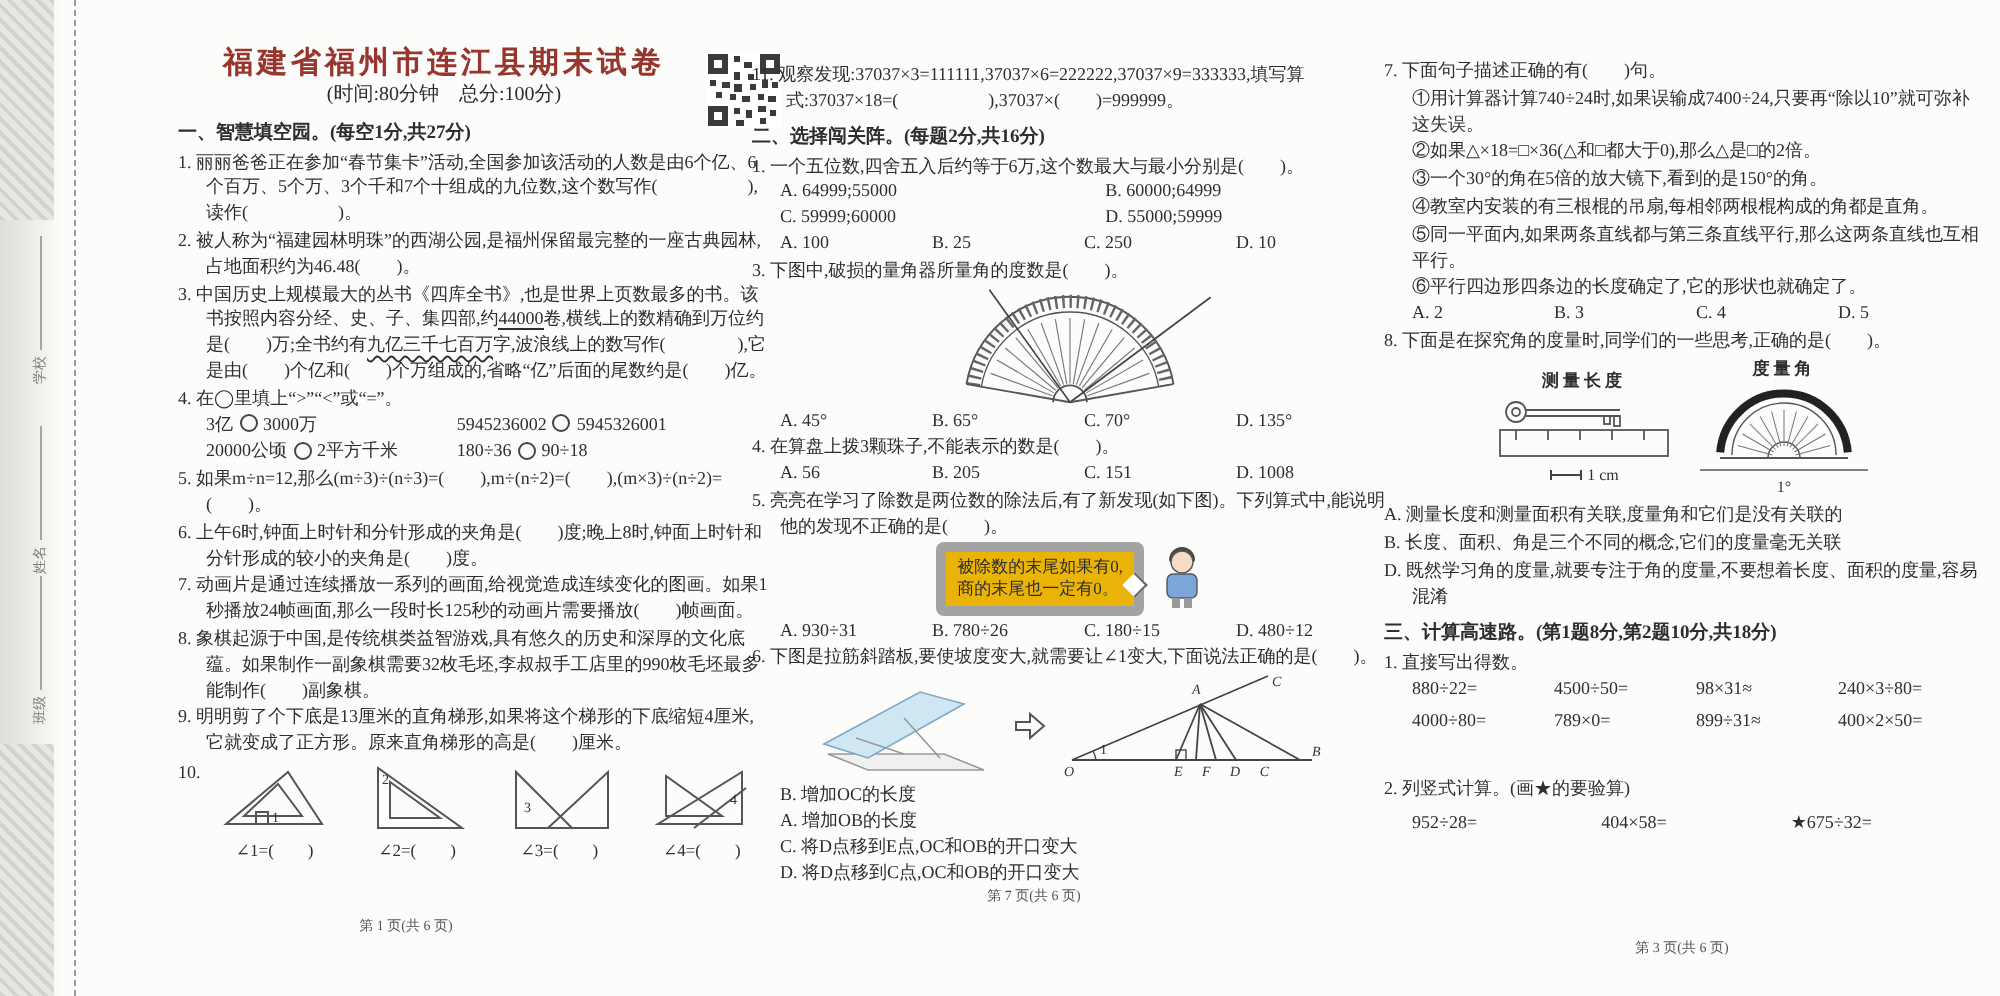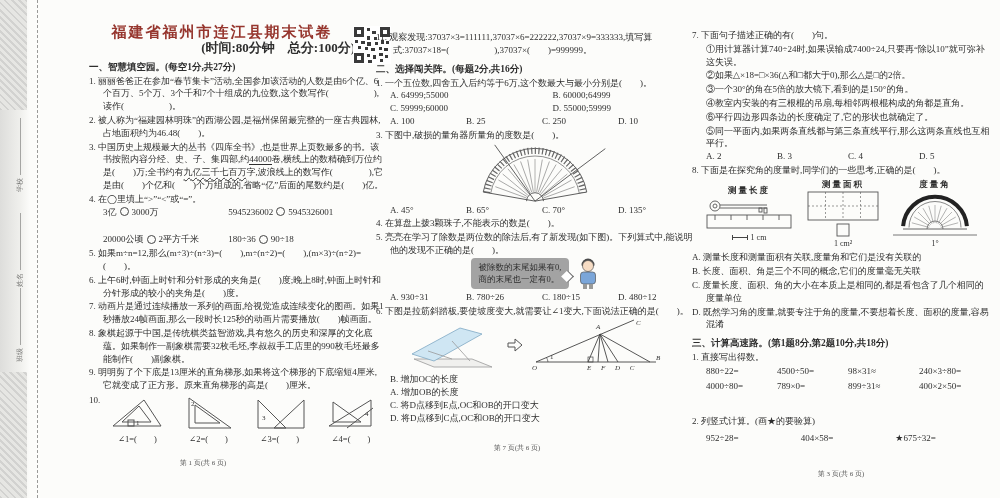--- a/index.html
+++ b/index.html
@@ -17,38 +17,38 @@
   .seal-item { position: absolute; display: flex; align-items: center; gap: 3px;
           width: 74px; font-size: 7px; color: #7c7c7a;
           transform: rotate(-90deg); transform-origin: center; }
   .seal-item .ln { flex: 1; border-bottom: 1px solid #a5a5a3; height: 1px; }
   .col { position: absolute; font-size: 9px; line-height: 12.8px; }
   .col1 { left: 55px; top: 26px; width: 296px; margin-left: 34px; }
   .col2 { left: 358px; top: 30px; width: 318px; margin-left: 18px; }
   .col3 { left: 692px; top: 28px; width: 298px; }
   h1.title { font-size: 15px; font-weight: bold; text-align: center;
           letter-spacing: 2px; color: #96362e; margin: 0 30px 3px 0; }
-  .subtitle { text-align: right; font-size: 13px; font-weight: bold; margin-right: 30px; }
+  .subtitle { text-align: center; font-size: 10px; font-weight: normal; margin-right: 30px; }
   .sec { font-size: 9.5px; font-weight: bold; margin-top: 5px; line-height: 14px; }
   p.q { padding-left: 14px; text-indent: -14px; margin-top: 1px; }
   .uline { border-bottom: 1px solid #2e2e2e; }
   .wavy { text-decoration: underline wavy 1px #2e2e2e; text-underline-offset: 2px; }
-  .q4grid { display: grid; grid-template-columns: 1fr 1.25fr; padding-left: 14px; row-gap: 15px; }
+  .q4grid { display: grid; grid-template-columns: 1fr 1.25fr; padding-left: 14px; row-gap: 1px; }
   .cmpcell { display: flex; align-items: center; gap: 3px; }
   .cmp { width: 9px; height: 9px; border: 1px solid #444; border-radius: 50%; flex: none; }
   .opts4 { display: grid; grid-template-columns: repeat(4, 1fr); padding-left: 14px; }
   .opts2 { display: grid; grid-template-columns: 1.15fr 1fr; padding-left: 14px; }
   .optline { padding-left: 14px; }
   .q10row { display: flex; align-items: flex-end; gap: 3px; margin-top: 2px; }
   .tfig { display: flex; flex-direction: column; align-items: center; flex: 1; }
   .tfig .ans { font-size: 8.5px; margin-top: 1px; }
   .figrow { display: flex; justify-content: center; align-items: center; gap: 8px; margin: 1px 0; }
   svg { display: block; }
-  .bubble { border: 2px solid #a3a3a3; border-radius: 4px; padding: 2px 6px;
-          font-size: 8.5px; line-height: 11.5px; position: relative; background: #a3a3a3; }
+  .bubble { border: 5px solid #a3a3a3; border-radius: 4px; padding: 2px 6px;
+          font-size: 8.5px; line-height: 11.5px; position: relative; background: #eab308; }
   .bubble::after { content: ""; position: absolute; right: -5px; top: 12px; width: 8px; height: 8px;
           background: #fff; border-right: 1px solid #666; border-top: 1px solid #666;
           transform: rotate(45deg); }
   .calc4 { display: grid; grid-template-columns: repeat(4, 1fr); padding-left: 14px; line-height: 15.5px; }
   .calc3 { display: grid; grid-template-columns: repeat(3, 1fr); padding-left: 14px; margin-top: 4px; }
   .fig8 { display: flex; flex-direction: column; align-items: center; }
   .fig8 .cap { font-size: 8.5px; font-weight: bold; letter-spacing: 2px; }
   .fig8 .unit { font-size: 8px; margin-top: 1px; }
   .seg { width: 16px; height: 5px; border-left: 1px solid #444; border-right: 1px solid #444;
           background: linear-gradient(#444, #444) center / 100% 1px no-repeat; display: inline-block;
@@ -247,20 +247,26 @@
         </g>
       </svg>
     </div>
     <div class="opts4">
       <span>A. 45°</span>
         <span>B. 65°</span>
       <span>C. 70°</span>
         <span>D. 135°</span>
     </div>
     <p class="q">4. 在算盘上拨3颗珠子,不能表示的数是(　　)。</p>
+    <div class="opts4">
+      <span>A. 56</span>
+        <span>B. 205</span>
+      <span>C. 151</span>
+        <span>D. 1008</span>
+    </div>
     <p class="q">5. 亮亮在学习了除数是两位数的除法后,有了新发现(如下图)。下列算式中,能说明他的发现不正确的是(　　)。</p>
     <div class="figrow">
       <div class="bubble">
         <div>被除数的末尾如果有0,</div>
         <div>商的末尾也一定有0。</div>
       </div>
       <svg width="22" height="32" viewBox="0 0 22 32">
         <path d="M4.5,7 A6.5,6.5 0 0 1 17.5,7 L17,8 L5,8 Z" fill="#4a4a4a"></path>
         <circle cx="11" cy="8" r="5.5" fill="#f6dcc4" stroke="#555" stroke-width="0.7"></circle>
         <rect x="3.5" y="14" width="15" height="12" rx="3" fill="#7ba6d9" stroke="#555" stroke-width="0.7"></rect>
@@ -312,22 +318,22 @@
     <p class="optline">C. 将D点移到E点,OC和OB的开口变大</p>
     <p class="optline">D. 将D点移到C点,OC和OB的开口变大</p>
   </div>
 
   <div class="col col3">
     <p class="q">7. 下面句子描述正确的有(　　)句。</p>
     <p class="q" style="text-indent:0;">①用计算器计算740÷24时,如果误输成7400÷24,只要再“除以10”就可弥补这失误。</p>
     <p class="q" style="text-indent:0;">②如果△×18=□×36(△和□都大于0),那么△是□的2倍。</p>
     <p class="q" style="text-indent:0;">③一个30°的角在5倍的放大镜下,看到的是150°的角。</p>
     <p class="q" style="text-indent:0;">④教室内安装的有三根棍的吊扇,每相邻两根棍构成的角都是直角。</p>
+    <p class="q" style="text-indent:0;">⑤同一平面内,如果两条直线都与第三条直线平行,那么这两条直线也互相平行。</p>
     <p class="q" style="text-indent:0;">⑥平行四边形四条边的长度确定了,它的形状也就确定了。</p>
-    <p class="q" style="text-indent:0;">⑤同一平面内,如果两条直线都与第三条直线平行,那么这两条直线也互相平行。</p>
     <div class="opts4">
       <span>A. 2</span>
         <span>B. 3</span>
       <span>C. 4</span>
         <span>D. 5</span>
     </div>
     <p class="q">8. 下面是在探究角的度量时,同学们的一些思考,正确的是(　　)。</p>
     <div class="figrow" style="gap:14px;">
       <div class="fig8">
         <div class="cap">测量长度</div>
@@ -343,34 +349,20 @@
             <line x1="10" y1="18" x2="10" y2="23"></line>
               <line x1="26" y1="18" x2="26" y2="23"></line>
               <line x1="42" y1="18" x2="42" y2="23"></line>
             <line x1="58" y1="18" x2="58" y2="23"></line>
               <line x1="74" y1="18" x2="74" y2="23"></line>
           </g>
         </svg>
         <div class="unit"><span class="seg"></span><span>1 cm</span></div>
       </div>
       <div class="fig8">
-        <div class="cap">测量面积</div>
-        <svg width="72" height="46" viewBox="0 0 72 46">
-          <g fill="none" stroke="#555" stroke-width="0.9">
-            <rect x="1" y="1" width="70" height="28"></rect>
-            <line x1="18.5" y1="1" x2="18.5" y2="29" stroke-dasharray="2,2" stroke-width="0.6"></line>
-            <line x1="36" y1="1" x2="36" y2="29" stroke-dasharray="2,2" stroke-width="0.6"></line>
-            <line x1="53.5" y1="1" x2="53.5" y2="29" stroke-dasharray="2,2" stroke-width="0.6"></line>
-            <line x1="1" y1="15" x2="71" y2="15" stroke-dasharray="2,2" stroke-width="0.6"></line>
-            <rect x="30" y="33" width="12" height="12"></rect>
-          </g>
-        </svg>
-        <div class="unit">1 cm²</div>
-      </div>
-      <div class="fig8">
         <div class="cap">度量角</div>
         <svg width="84" height="46" viewBox="0 0 84 46">
           <g fill="none" stroke="#222">
             <path d="M10.1,35.2 A32,32 0 0 1 73.9,35.2" stroke-width="4"></path>
             <path d="M16,36.5 A26,26 0 0 1 68,36.5" stroke-width="0.7" stroke="#555"></path>
             <line x1="10" y1="38" x2="74" y2="38" stroke-width="0.9" stroke="#555"></line>
             <path d="M34,38 A8,8 0 0 1 50,38" stroke-width="0.7" stroke="#555"></path>
           </g>
           <g stroke="#777" stroke-width="0.5">
             <line x1="42" y1="32" x2="42" y2="14" transform="rotate(-75 42 38)"></line>
@@ -385,21 +377,20 @@
               <line x1="42" y1="32" x2="42" y2="14" transform="rotate(60 42 38)"></line>
             <line x1="42" y1="32" x2="42" y2="14" transform="rotate(75 42 38)"></line>
           </g>
           <line x1="0" y1="44" x2="84" y2="44" stroke="#555" stroke-width="0.8"></line>
         </svg>
         <div class="unit">1°</div>
       </div>
     </div>
     <p class="q">A. 测量长度和测量面积有关联,度量角和它们是没有关联的</p>
     <p class="q">B. 长度、面积、角是三个不同的概念,它们的度量毫无关联</p>
-    <p class="q">C. 度量长度、面积、角的大小在本质上是相同的,都是看包含了几个相同的度量单位</p>
     <p class="q">D. 既然学习角的度量,就要专注于角的度量,不要想着长度、面积的度量,容易混淆</p>
     <div class="sec">三、计算高速路。(第1题8分,第2题10分,共18分)</div>
     <p class="q">1. 直接写出得数。</p>
     <div class="calc4">
       <span>880÷22=</span>
         <span>4500÷50=</span>
       <span>98×31≈</span>
         <span>240×3÷80=</span>
     </div>
     <div class="calc4">

